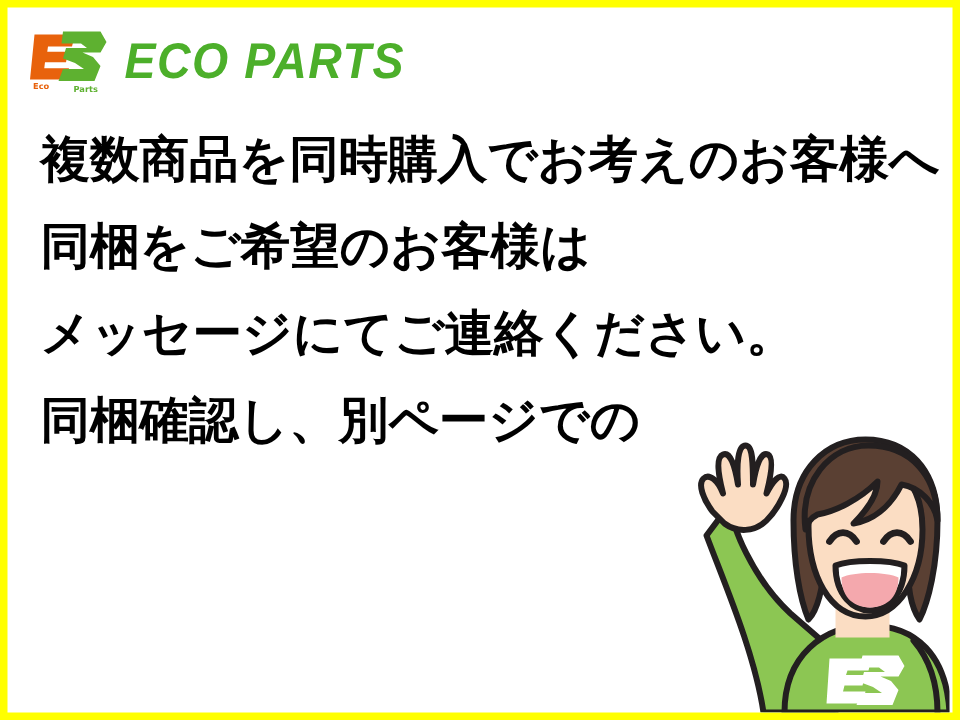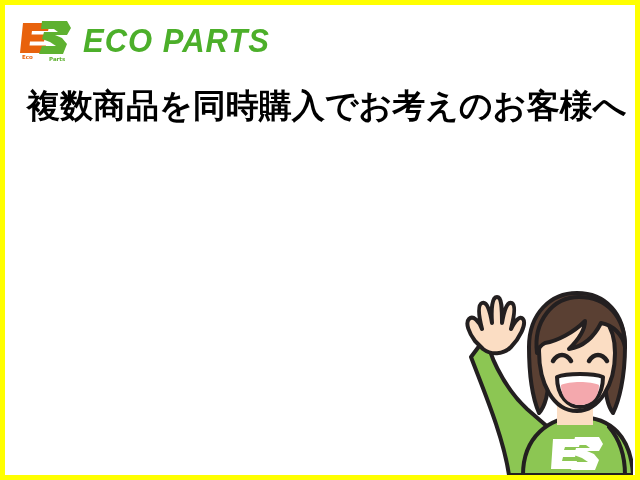--- a/index.html
+++ b/index.html
@@ -94,20 +94,23 @@
         <text x="6" y="82" font-family="DejaVu Sans, sans-serif" font-size="11" font-weight="bold" fill="#e8620c">Eco</text>
         <text x="60" y="86" font-family="DejaVu Sans, sans-serif" font-size="11" font-weight="bold" fill="#5eb130">Parts</text>
       </svg>
     </span>
 
     <span class="brand-word">ECO PARTS</span>
   </div>
 
   <div class="message">
     <div class="message-line">複数商品を同時購入でお考えのお客様へ</div>
+    <div class="message-line">同梱をご希望のお客様は</div>
+    <div class="message-line">メッセージにてご連絡ください。</div>
+    <div class="message-line">同梱確認し、別ページでの</div>
   </div>
 
   <div class="character">
     <svg viewBox="0 0 180 190" xmlns="http://www.w3.org/2000/svg" aria-hidden="true">
       <g stroke="#231f20" stroke-width="4" stroke-linejoin="round" stroke-linecap="round">
 
         <path d="M36 48 C30 62 52 104 74 124 L104 150 L104 190 L56 190 C50 150 30 104 18 72 Z" fill="#8cc653"></path>
 
         <path d="M22 56
                  C16 48 12 38 16 34 C20 30 26 36 29 44

